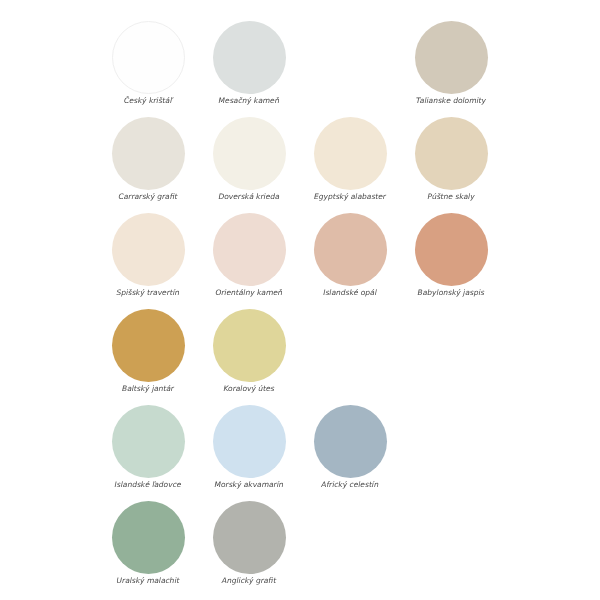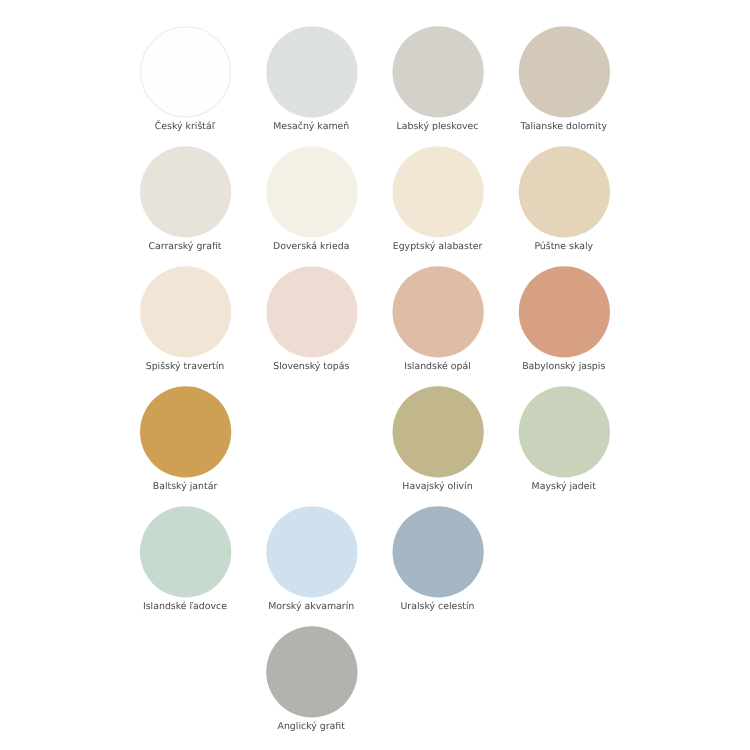--- a/index.html
+++ b/index.html
@@ -39,37 +39,34 @@
   .disc.outlined {
     border: 1px solid #efefef;
   }
   .label {
     font-size: 7.5px;
     line-height: 10px;
     color: #4a4a4a;
     margin-top: 2px;
     white-space: nowrap;
     letter-spacing: 0;
+    font-style: italic;
   }
 </style>
 </head>
 <body>
 
 <div class="palette">
     <div class="swatch" style="left:98px;top:21px">
       <div class="disc outlined" style="background-color: rgb(254, 254, 254);"></div>
       <div class="label">Český krištáľ</div>
     </div>
     <div class="swatch" style="left:199px;top:21px">
       <div class="disc" style="background-color: rgb(220, 224, 223);"></div>
       <div class="label">Mesačný kameň</div>
-    </div>
-    <div class="swatch" style="left:300px;top:21px">
-      <div class="disc" style="background-color: rgb(211, 209, 202);"></div>
-      <div class="label">Labský pleskovec</div>
     </div>
     <div class="swatch" style="left:401px;top:21px">
       <div class="disc" style="background-color: rgb(210, 201, 185);"></div>
       <div class="label">Talianske dolomity</div>
     </div>
     <div class="swatch" style="left:98px;top:117px">
       <div class="disc" style="background-color: rgb(231, 227, 218);"></div>
       <div class="label">Carrarský grafit</div>
     </div>
     <div class="swatch" style="left:300px;top:117px">
@@ -83,51 +80,51 @@
     <div class="swatch" style="left:98px;top:213px">
       <div class="disc" style="background-color: rgb(242, 229, 214);"></div>
       <div class="label">Spišský travertín</div>
     </div>
     <div class="swatch" style="left:401px;top:117px">
       <div class="disc" style="background-color: rgb(227, 212, 186);"></div>
       <div class="label">Púštne skaly</div>
     </div>
     <div class="swatch" style="left:199px;top:213px">
       <div class="disc" style="background-color: rgb(238, 220, 210);"></div>
-      <div class="label">Slovenský topás</div>
+      <div class="label">Orientálny kameň</div>
     </div>
     <div class="swatch" style="left:300px;top:213px">
       <div class="disc" style="background-color: rgb(223, 188, 168);"></div>
       <div class="label">Islandské opál</div>
     </div>
     <div class="swatch" style="left:98px;top:309px">
       <div class="disc" style="background-color: rgb(205, 160, 83);"></div>
       <div class="label">Baltský jantár</div>
     </div>
     <div class="swatch" style="left:401px;top:213px">
       <div class="disc" style="background-color: rgb(216, 160, 130);"></div>
       <div class="label">Babylonský jaspis</div>
     </div>
-    <div class="swatch" style="left:300px;top:309px">
-      <div class="disc" style="background-color: rgb(194, 182, 140);"></div>
-      <div class="label">Havajský olivín</div>
-    </div>
-    <div class="swatch" style="left:401px;top:309px">
-      <div class="disc" style="background-color: rgb(201, 211, 188);"></div>
-      <div class="label">Mayský jadeit</div>
+    <div class="swatch" style="left:199px;top:309px">
+      <div class="disc" style="background-color: rgb(223, 214, 154);"></div>
+      <div class="label">Koralový útes</div>
     </div>
     <div class="swatch" style="left:98px;top:405px">
       <div class="disc" style="background-color: rgb(198, 218, 206);"></div>
       <div class="label">Islandské ľadovce</div>
     </div>
     <div class="swatch" style="left:199px;top:405px">
       <div class="disc" style="background-color: rgb(207, 225, 239);"></div>
       <div class="label">Morský akvamarín</div>
     </div>
     <div class="swatch" style="left:300px;top:405px">
       <div class="disc" style="background-color: rgb(164, 182, 195);"></div>
-      <div class="label">Uralský celestín</div>
+      <div class="label">Africký celestín</div>
+    </div>
+    <div class="swatch" style="left:98px;top:501px">
+      <div class="disc" style="background-color: rgb(147, 177, 153);"></div>
+      <div class="label">Uralský malachit</div>
     </div>
     <div class="swatch" style="left:199px;top:501px">
       <div class="disc" style="background-color: rgb(178, 179, 173);"></div>
       <div class="label">Anglický grafit</div>
     </div>
 </div>
 
 </body></html>

